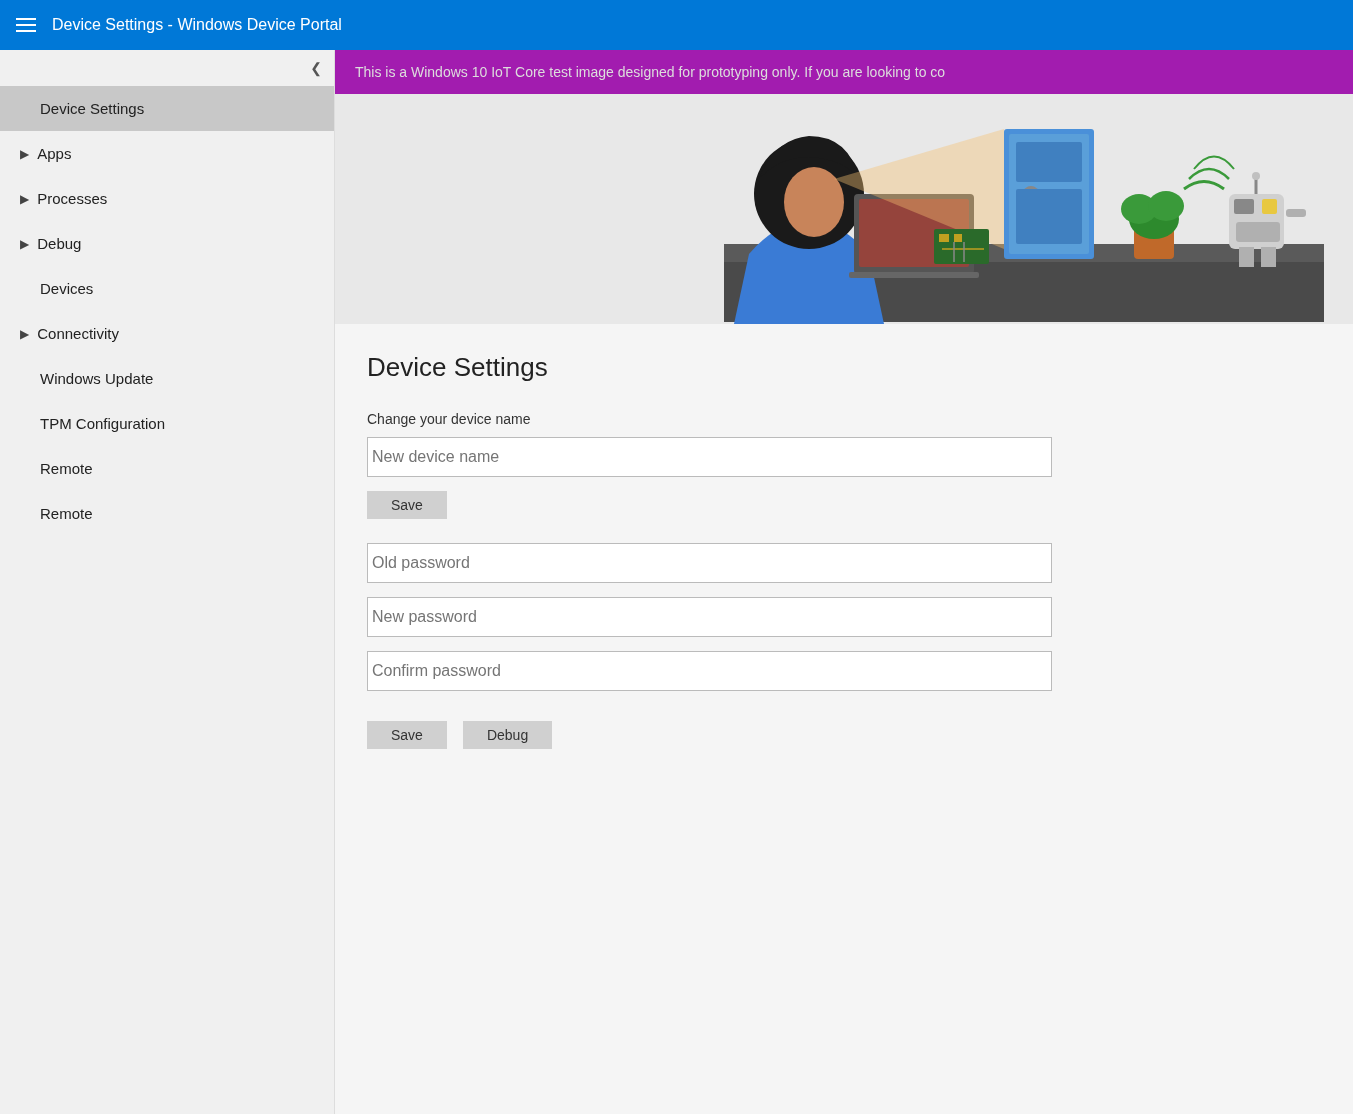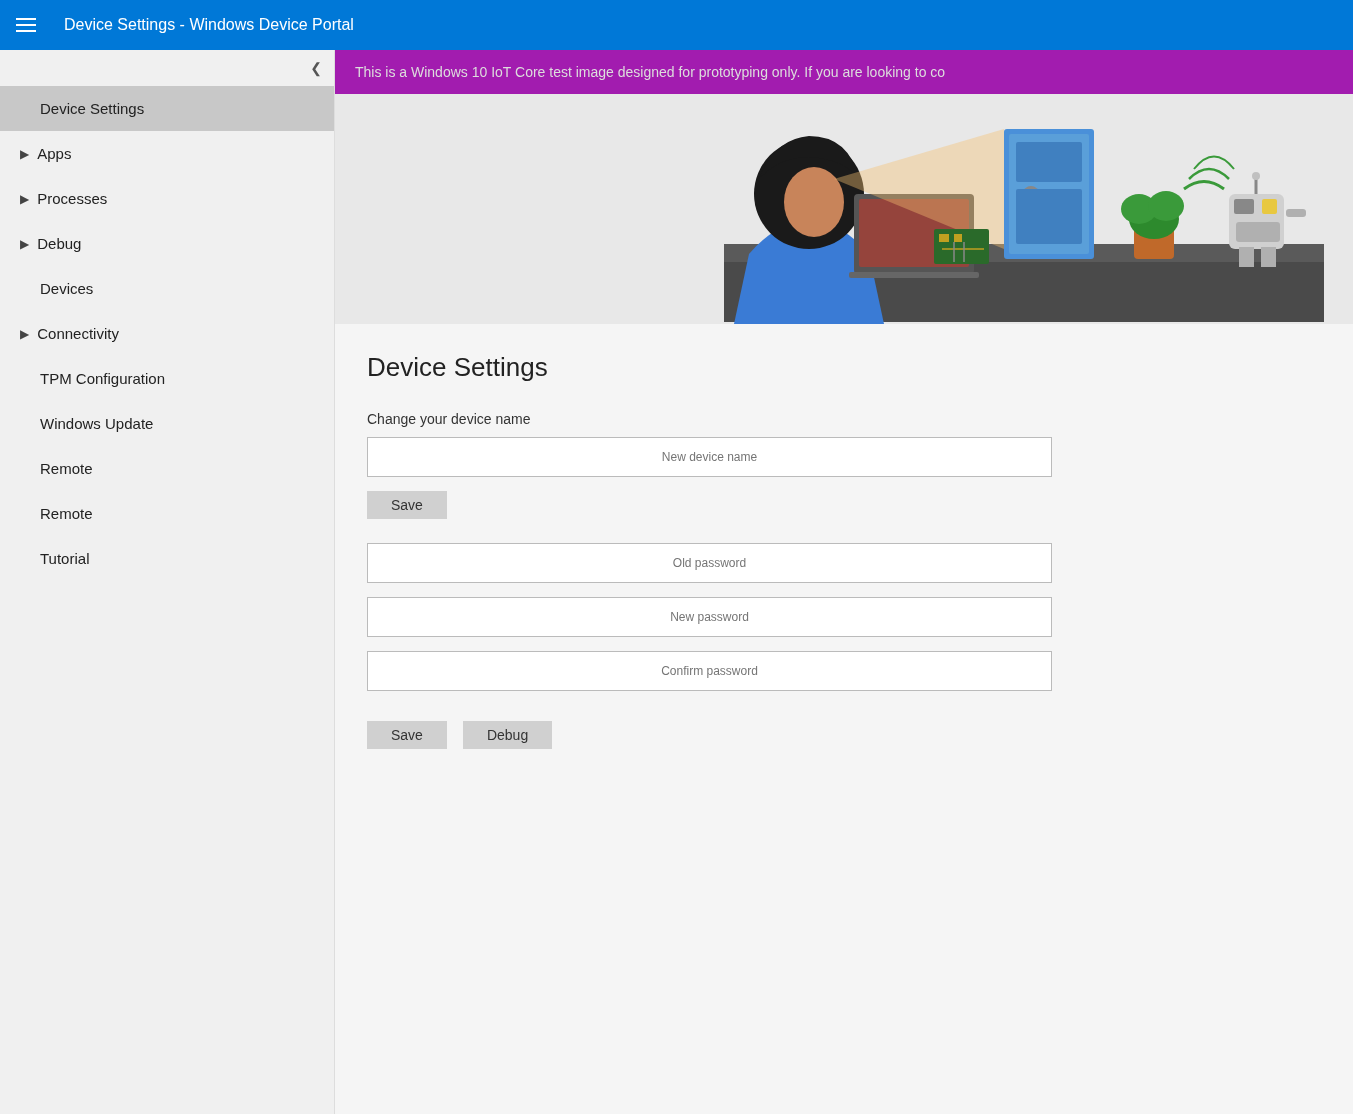--- a/index.html
+++ b/index.html
@@ -6,21 +6,21 @@
     body { font-family: 'Segoe UI', Arial, sans-serif; background: #f0f0f0; width: 1353px; height: 1114px; overflow: hidden; }
 
     
     .titlebar {
       background: #0078d7;
       color: white;
       height: 50px;
       display: flex;
       align-items: center;
       padding: 0 16px;
-      gap: 28px;
+      gap: 16px;
     }
     .titlebar-hamburger {
       display: flex; flex-direction: column; gap: 4px; cursor: pointer;
     }
     .titlebar-hamburger span { width: 20px; height: 2px; background: white; display: block; }
     .titlebar-title { font-size: 16px; font-weight: 400; }
 
     
     .layout { display: flex; height: calc(1114px - 50px); }
 
@@ -98,25 +98,24 @@
       font-size: 14px;
       color: #333;
       margin-bottom: 10px;
     }
     .text-input {
       width: 685px;
       height: 40px;
       border: 1px solid #bbb;
       background: white;
       padding: 0 4px;
-      font-size: 12px;
+      font-size: 16px;
       color: #555;
       margin-bottom: 14px;
       outline: none;
-      text-align: center;
     }
 
     .btn {
       height: 28px;
       padding: 0 24px;
       border: none;
       background: #d0d0d0;
       color: #333;
       font-size: 14px;
       cursor: pointer;
@@ -168,37 +167,33 @@
         <div class="sidebar-item">
           <span style="margin-right: 20px;"></span>
           <span>Devices</span>
         </div>
         <div class="sidebar-item">
           <span class="arrow">▶</span>
           <span>Connectivity</span>
         </div>
         <div class="sidebar-item">
           <span style="margin-right: 20px;"></span>
+          <span>Windows Update</span>
+        </div>
+        <div class="sidebar-item">
+          <span style="margin-right: 20px;"></span>
           <span>TPM Configuration</span>
         </div>
         <div class="sidebar-item">
           <span style="margin-right: 20px;"></span>
-          <span>Windows Update</span>
-        </div>
-        <div class="sidebar-item">
-          <span style="margin-right: 20px;"></span>
           <span>Remote</span>
         </div>
         <div class="sidebar-item">
           <span style="margin-right: 20px;"></span>
           <span>Remote</span>
-        </div>
-        <div class="sidebar-item">
-          <span style="margin-right: 20px;"></span>
-          <span>Tutorial</span>
         </div>
       </div>
   </div>
 
   <div class="main">
 
     <div class="banner">
       <span>This is a Windows 10 IoT Core test image designed for prototyping only. If you are looking to co</span>
     </div>
 

